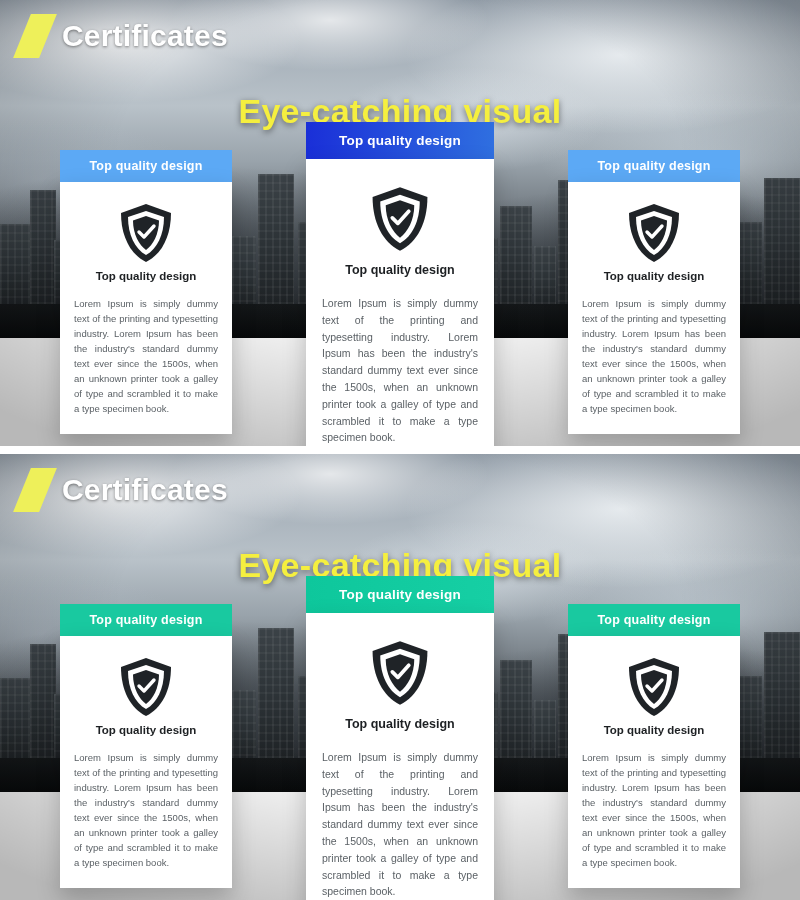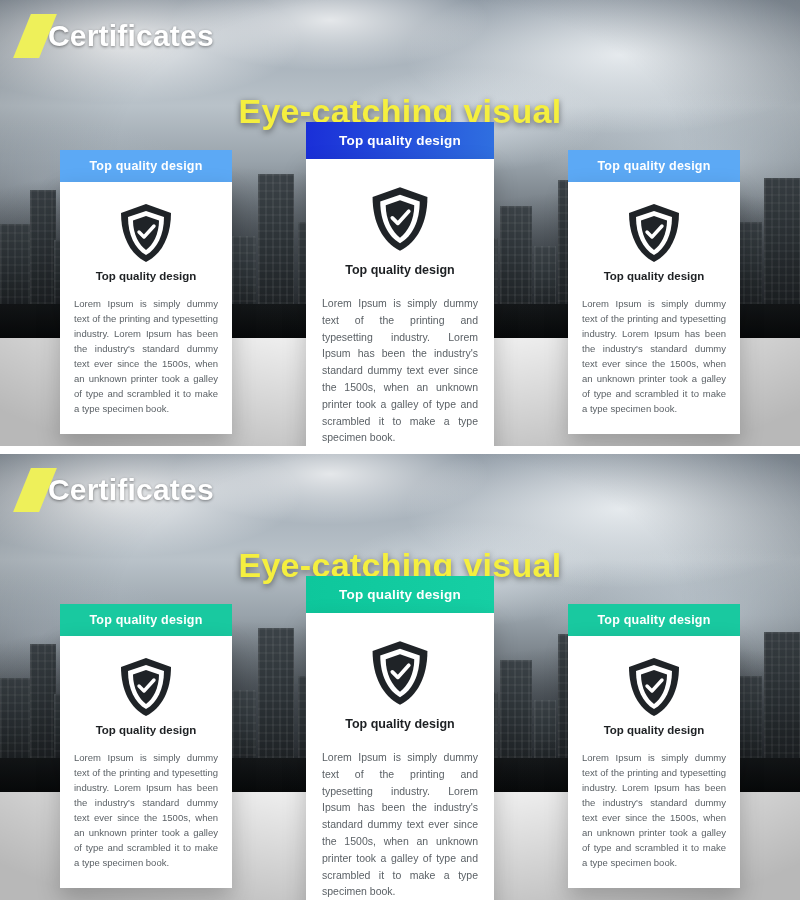--- a/index.html
+++ b/index.html
@@ -66,21 +66,21 @@
   }
   .vignette {
     position: absolute; inset: 0;
     background: radial-gradient(ellipse 620px 340px at 400px 150px, rgba(0,0,0,0) 45%, rgba(0,0,0,0.28) 100%);
     pointer-events: none;
   }
 
   
   .header {
     position: absolute; left: 22px; top: 14px;
-    display: flex; align-items: center; 
+    display: flex; align-items: center; gap: 14px;
   }
   .slash {
     width: 26px; height: 44px;
     background: #eef05a;
     transform: skewX(-22deg);
   }
   .sec-title {
     color: #ffffff;
     font-size: 30px;
     font-weight: bold;

